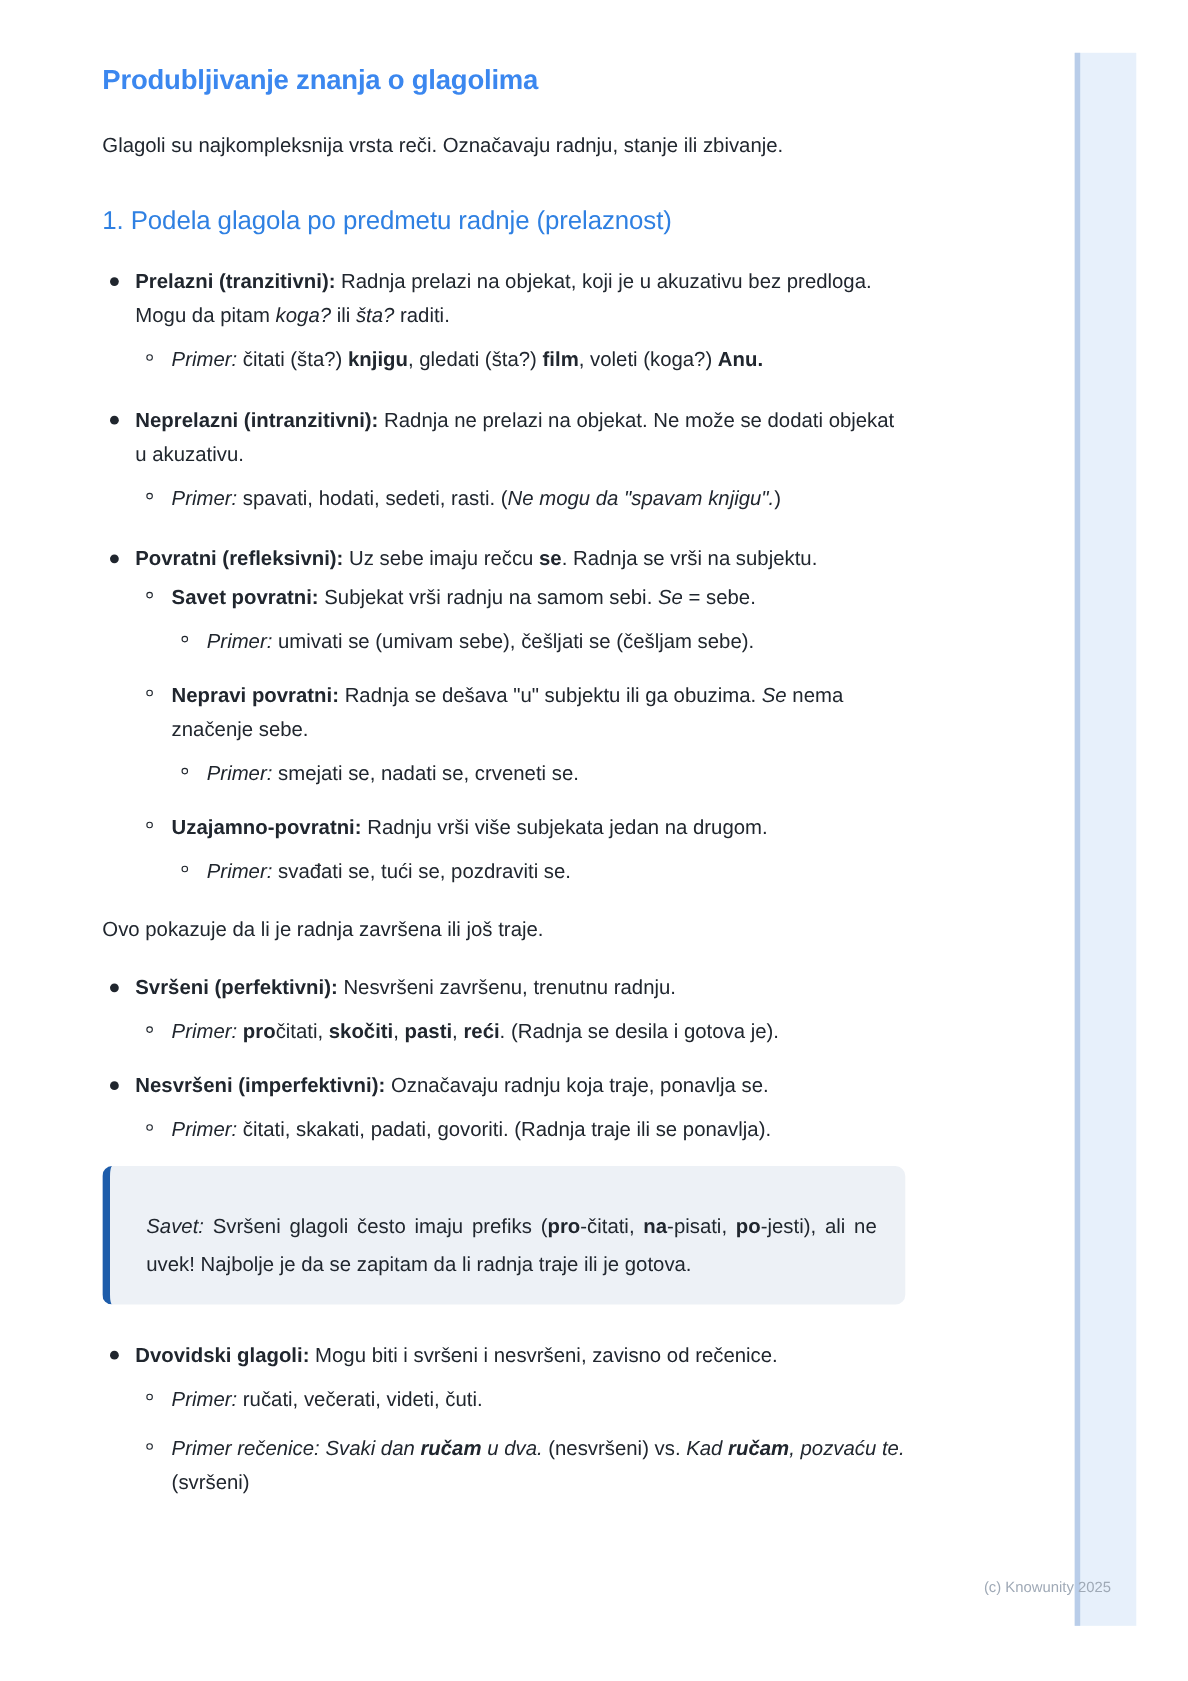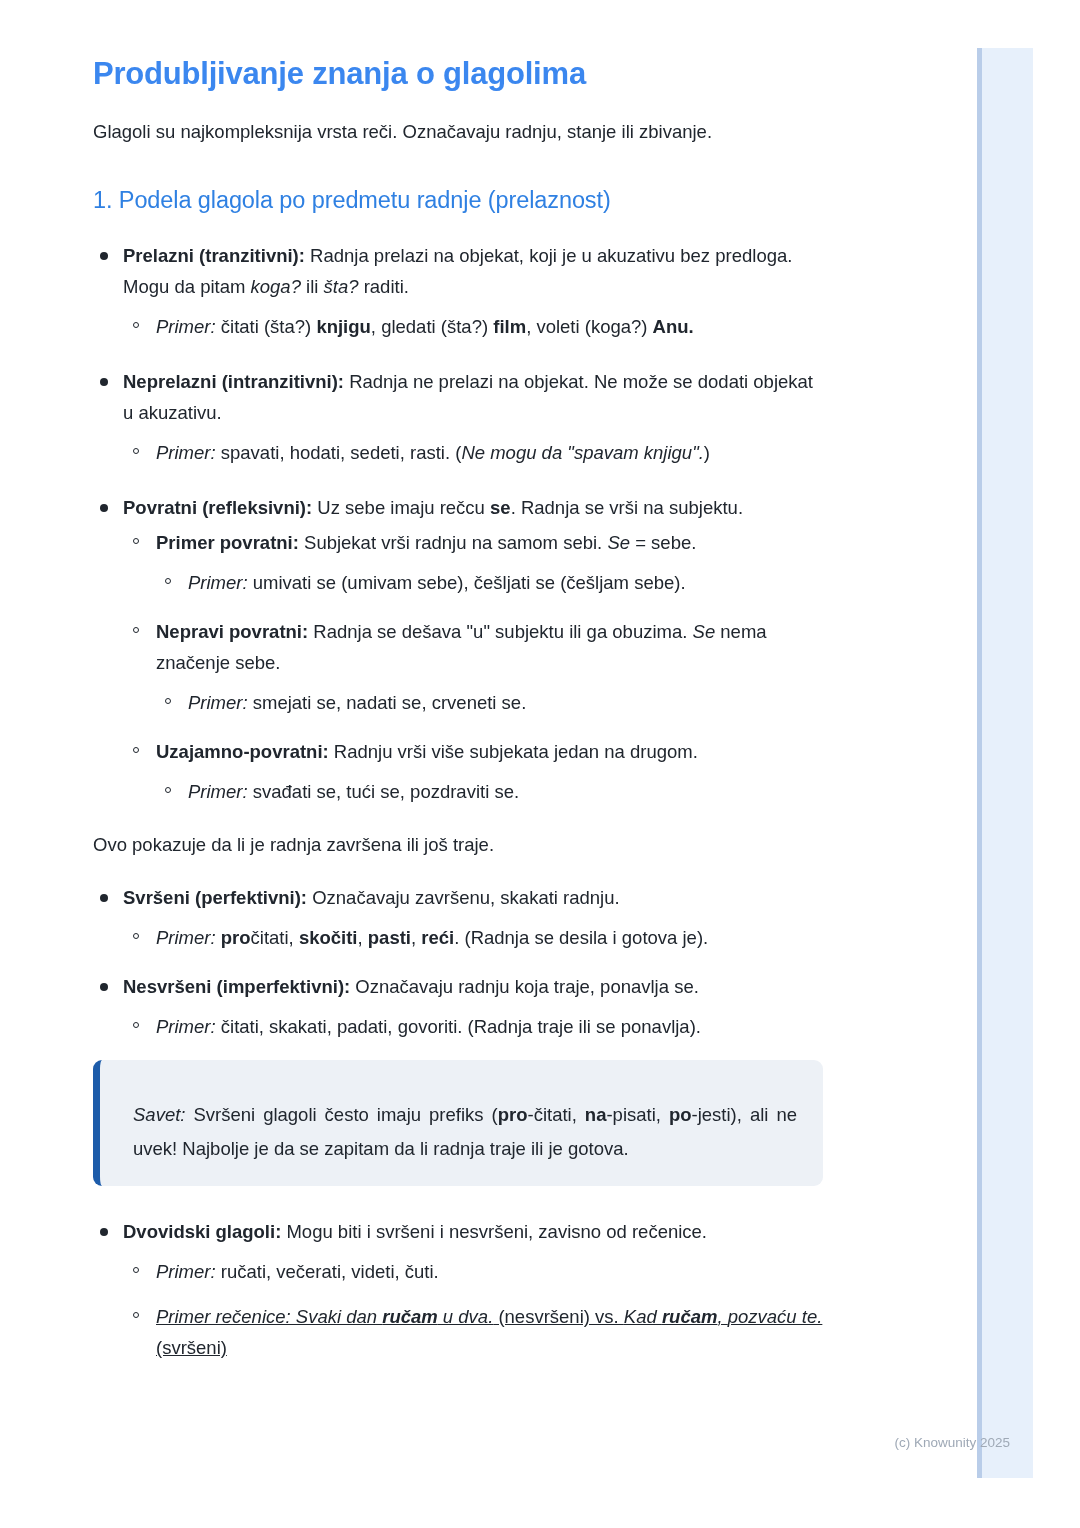--- a/index.html
+++ b/index.html
@@ -12,37 +12,37 @@
     --text:#20262e;
     --footer_gray:#9fa9b6;
   }
   *{box-sizing:border-box;}
   html,body{margin:0;padding:0;background:#ffffff;}
   body{font-family:"Liberation Sans","DejaVu Sans",sans-serif;color:var(--text);}
   .page{position:relative;width:1080px;height:1528px;background:#ffffff;overflow:hidden;}
   .stripe{position:absolute;left:977px;top:48px;width:56px;height:1430px;
           background:var(--stripe_fill);border-left:5px solid var(--stripe_edge);z-index:1;}
   .content{position:absolute;left:93px;top:0;width:730px;font-size:18.5px;line-height:31px;z-index:2;}
-  h1{margin:57px 0 0;font-size:31px;line-height:33px;font-weight:700;color:var(--accent_blue);letter-spacing:-0.2px;}
+  h1{margin:57px 0 0;font-size:25px;line-height:33px;font-weight:700;color:var(--accent_blue);letter-spacing:-0.2px;}
   h2{margin:38px 0 0;font-size:23.5px;line-height:30px;font-weight:400;color:var(--heading_blue);letter-spacing:-0.1px;}
   h2.second{margin-top:30px;}
   .intro{margin:26px 0 0;}
   .para{margin:22px 0 0;}
   .row{position:relative;}
   .l1{padding-left:30px;}
   .l2{padding-left:63px;}
   .l3{padding-left:95px;}
   .marker{position:absolute;display:block;}
   .dot{left:7px;top:12px;width:8px;height:8px;border-radius:50%;background:var(--text);}
   .ring{top:11px;width:6px;height:6px;border:1.8px solid var(--text);border-radius:50%;background:transparent;}
   .l2>.ring{left:40px;}
   .l3>.ring{left:72px;}
   .b{font-weight:700;}
   .i{font-style:italic;}
-  .mt4{margin-top:4px;}.mt9{margin-top:9px;}.mt14{margin-top:14px;text-decoration:underline;}
+  .mt4{margin-top:4px;}.mt9{margin-top:9px;}.mt14{margin-top:14px;}
   .mt18{margin-top:18px;}.mt22{margin-top:22px;}.mt24{margin-top:24px;}
   .mt25{margin-top:25px;}.mt30{margin-top:30px;}
   .callout{margin-top:18px;background:var(--callout_bg);border-left:7px solid var(--callout_border);
            border-radius:9px;padding:38px 26px 20px 33px;text-align:justify;line-height:34px;}
   .footer{position:absolute;top:1434px;right:70px;font-size:13.5px;line-height:18px;
           color:var(--footer_gray);z-index:3;}
 </style>
 </head>
 <body>
 
@@ -75,21 +75,21 @@
       <span class="marker ring"></span>
       <div><span class="i">Primer:</span><span> spavati, hodati, sedeti, rasti. (</span><span class="i">Ne mogu da "spavam knjigu".</span><span>)</span></div>
     </div>
 
     <div class="row l1 mt24">
       <span class="marker dot"></span>
       <div><span class="b">Povratni (refleksivni): </span><span>Uz sebe imaju rečcu </span><span class="b">se</span><span>. Radnja se vrši na subjektu.</span></div>
     </div>
     <div class="row l2 mt4">
       <span class="marker ring"></span>
-      <div><span class="b">Primer povratni: </span><span>Subjekat vrši radnju na samom sebi. </span><span class="i">Se</span><span> = sebe.</span></div>
+      <div><span class="b">Savet povratni: </span><span>Subjekat vrši radnju na samom sebi. </span><span class="i">Se</span><span> = sebe.</span></div>
     </div>
     <div class="row l3 mt9">
       <span class="marker ring"></span>
       <div><span class="i">Primer:</span><span> umivati se (umivam sebe), češljati se (češljam sebe).</span></div>
     </div>
     <div class="row l2 mt18">
       <span class="marker ring"></span>
       <div><span class="b">Nepravi povratni: </span><span>Radnja se dešava "u" subjektu ili ga obuzima. </span><span class="i">Se</span><span> nema značenje sebe.</span></div>
     </div>
     <div class="row l3 mt9">
@@ -103,21 +103,21 @@
     <div class="row l3 mt9">
       <span class="marker ring"></span>
       <div><span class="i">Primer:</span><span> svađati se, tući se, pozdraviti se.</span></div>
     </div>
 
 
     <p class="para">Ovo pokazuje da li je radnja završena ili još traje.</p>
 
     <div class="row l1 mt22">
       <span class="marker dot"></span>
-      <div><span class="b">Svršeni (perfektivni): </span><span>Označavaju završenu, skakati radnju.</span></div>
+      <div><span class="b">Svršeni (perfektivni): </span><span>Nesvršeni završenu, trenutnu radnju.</span></div>
     </div>
     <div class="row l2 mt9">
       <span class="marker ring"></span>
       <div><span class="i">Primer:</span><span> </span><span class="b">pro</span><span>čitati, </span><span class="b">skočiti</span><span>, </span><span class="b">pasti</span><span>, </span><span class="b">reći</span><span>. (Radnja se desila i gotova je).</span></div>
     </div>
 
     <div class="row l1 mt18">
       <span class="marker dot"></span>
       <div><span class="b">Nesvršeni (imperfektivni): </span><span>Označavaju radnju koja traje, ponavlja se.</span></div>
     </div>

